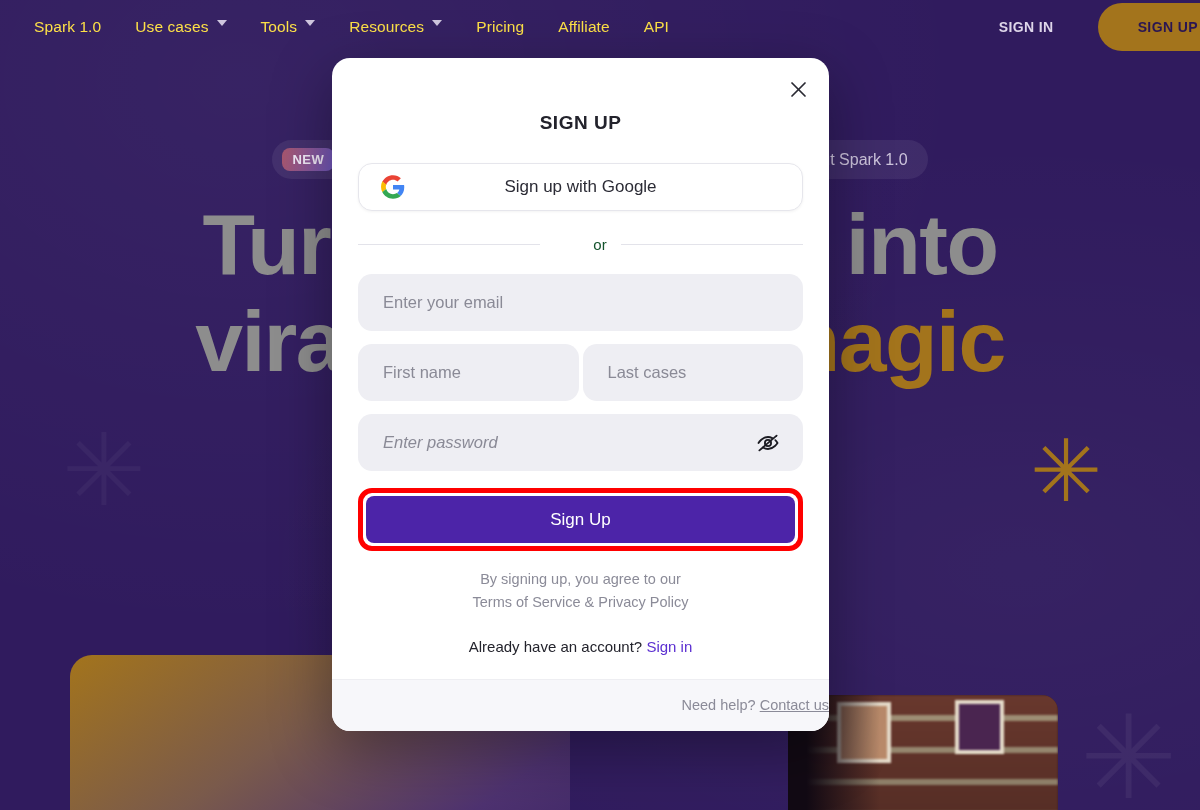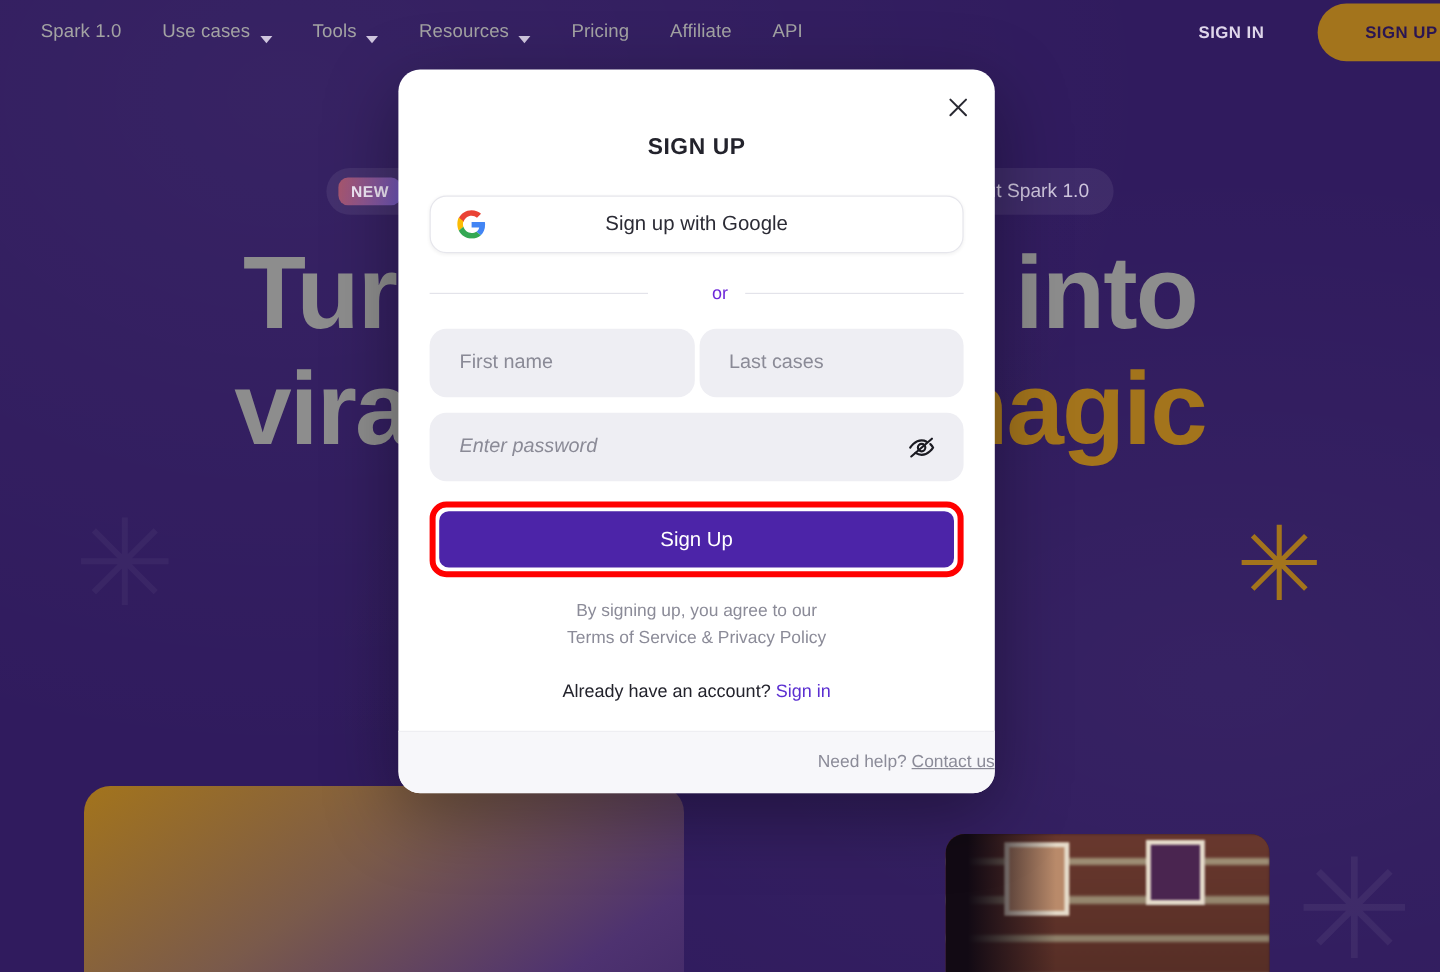--- a/index.html
+++ b/index.html
@@ -48,25 +48,25 @@
     align-items: center;
     padding: 0 0 0 34px;
     z-index: 3;
   }
   .nav-links {
     display: flex;
     align-items: center;
     gap: 34px;
   }
   .nav-link {
-    color: #a3a3a3;
+    color: #fde047;
     font-size: 15.5px;
     letter-spacing: .1px;
     display: inline-flex;
-    align-items: flex-end;
+    align-items: flex-start;
     gap: 8px;
     white-space: nowrap;
     cursor: pointer;
   }
   .chev {
     width: 0; height: 0;
     border-left: 5px solid transparent;
     border-right: 5px solid transparent;
     border-top: 6px solid #cfc6de;
     display: inline-block;
@@ -338,21 +338,21 @@
     align-items: center;
     gap: 14px;
     margin: 25px 0 21px 0;
   }
   .or-row .line {
     flex: 1;
     height: 1px;
     background: #e3e3ea;
   }
   .or-row .or-text {
-    color: #6d28d9;
+    color: #14532d;
     font-size: 15px;
     margin-left: 39px;
   }
   .field {
     background: #eeeef3;
     border-radius: 14px;
     height: 57px;
     display: flex;
     align-items: center;
     padding: 0 25px;
@@ -546,20 +546,23 @@
         </span>
         <span class="g-label">Sign up with Google</span>
       </div>
 
       <div class="or-row">
         <span class="line"></span>
         <span class="or-text">or</span>
         <span class="line"></span>
       </div>
 
+      <div class="field">
+        <span class="ph">Enter your email</span>
+      </div>
 
       <div class="name-row">
         <div class="field">
           <span class="ph">First name</span>
         </div>
         <div class="field">
           <span class="ph">Last cases</span>
         </div>
       </div>
 

